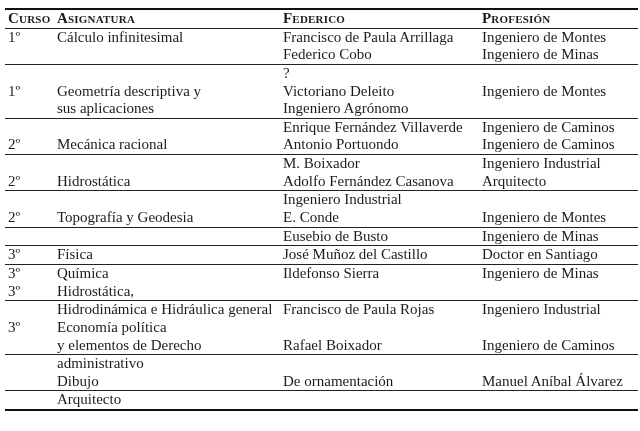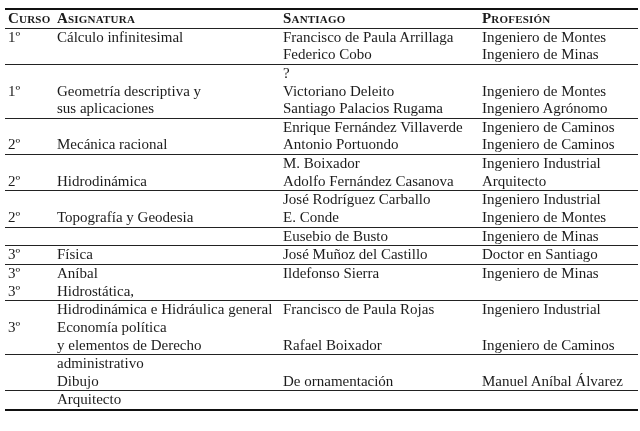--- a/index.html
+++ b/index.html
@@ -49,21 +49,21 @@
   }
 </style>
 </head>
 <body>
 
 <div class="table-wrap">
   <div class="group header">
     <div class="row">
       <div class="cell">Curso</div>
       <div class="cell">Asignatura</div>
-      <div class="cell">Santiago</div>
+      <div class="cell">Federico</div>
       <div class="cell">Profesión</div>
     </div>
   </div>
 
 <div class="group">
       <div class="row">
         <div class="cell">1º</div>
         <div class="cell">Cálculo infinitesimal</div>
         <div class="cell">Francisco de Paula Arrillaga</div>
         <div class="cell">Ingeniero de Montes</div>
@@ -84,21 +84,20 @@
       </div>
       <div class="row">
         <div class="cell">1º</div>
         <div class="cell">Geometría descriptiva y</div>
         <div class="cell">Victoriano Deleito</div>
         <div class="cell">Ingeniero de Montes</div>
       </div>
       <div class="row">
         <div class="cell"></div>
         <div class="cell">sus aplicaciones</div>
-        <div class="cell">Santiago Palacios Rugama</div>
         <div class="cell">Ingeniero Agrónomo</div>
       </div>
     </div>
     <div class="group">
       <div class="row">
         <div class="cell"></div>
         <div class="cell"></div>
         <div class="cell">Enrique Fernández Villaverde</div>
         <div class="cell">Ingeniero de Caminos</div>
       </div>
@@ -111,30 +110,29 @@
     </div>
     <div class="group">
       <div class="row">
         <div class="cell"></div>
         <div class="cell"></div>
         <div class="cell">M. Boixador</div>
         <div class="cell">Ingeniero Industrial</div>
       </div>
       <div class="row">
         <div class="cell">2º</div>
-        <div class="cell">Hidrodinámica</div>
+        <div class="cell">Hidrostática</div>
         <div class="cell">Adolfo Fernández Casanova</div>
         <div class="cell">Arquitecto</div>
       </div>
     </div>
     <div class="group">
       <div class="row">
         <div class="cell"></div>
         <div class="cell"></div>
-        <div class="cell">José Rodríguez Carballo</div>
         <div class="cell">Ingeniero Industrial</div>
       </div>
       <div class="row">
         <div class="cell">2º</div>
         <div class="cell">Topografía y Geodesia</div>
         <div class="cell">E. Conde</div>
         <div class="cell">Ingeniero de Montes</div>
       </div>
     </div>
     <div class="group">
@@ -149,21 +147,21 @@
       <div class="row">
         <div class="cell">3º</div>
         <div class="cell">Física</div>
         <div class="cell">José Muñoz del Castillo</div>
         <div class="cell">Doctor en Santiago</div>
       </div>
     </div>
     <div class="group">
       <div class="row">
         <div class="cell">3º</div>
-        <div class="cell">Aníbal</div>
+        <div class="cell">Química</div>
         <div class="cell">Ildefonso Sierra</div>
         <div class="cell">Ingeniero de Minas</div>
       </div>
       <div class="row">
         <div class="cell">3º</div>
         <div class="cell">Hidrostática,</div>
         <div class="cell"></div>
         <div class="cell"></div>
       </div>
     </div>

